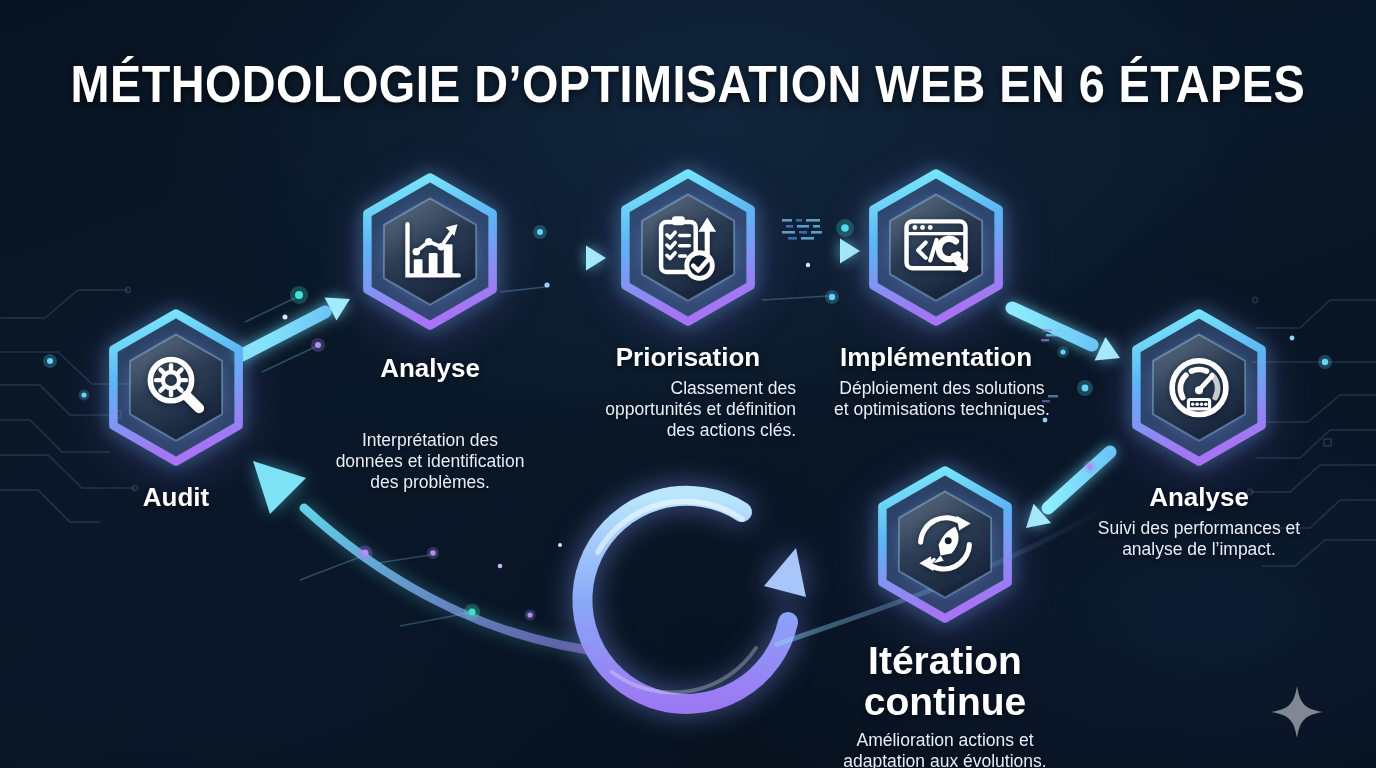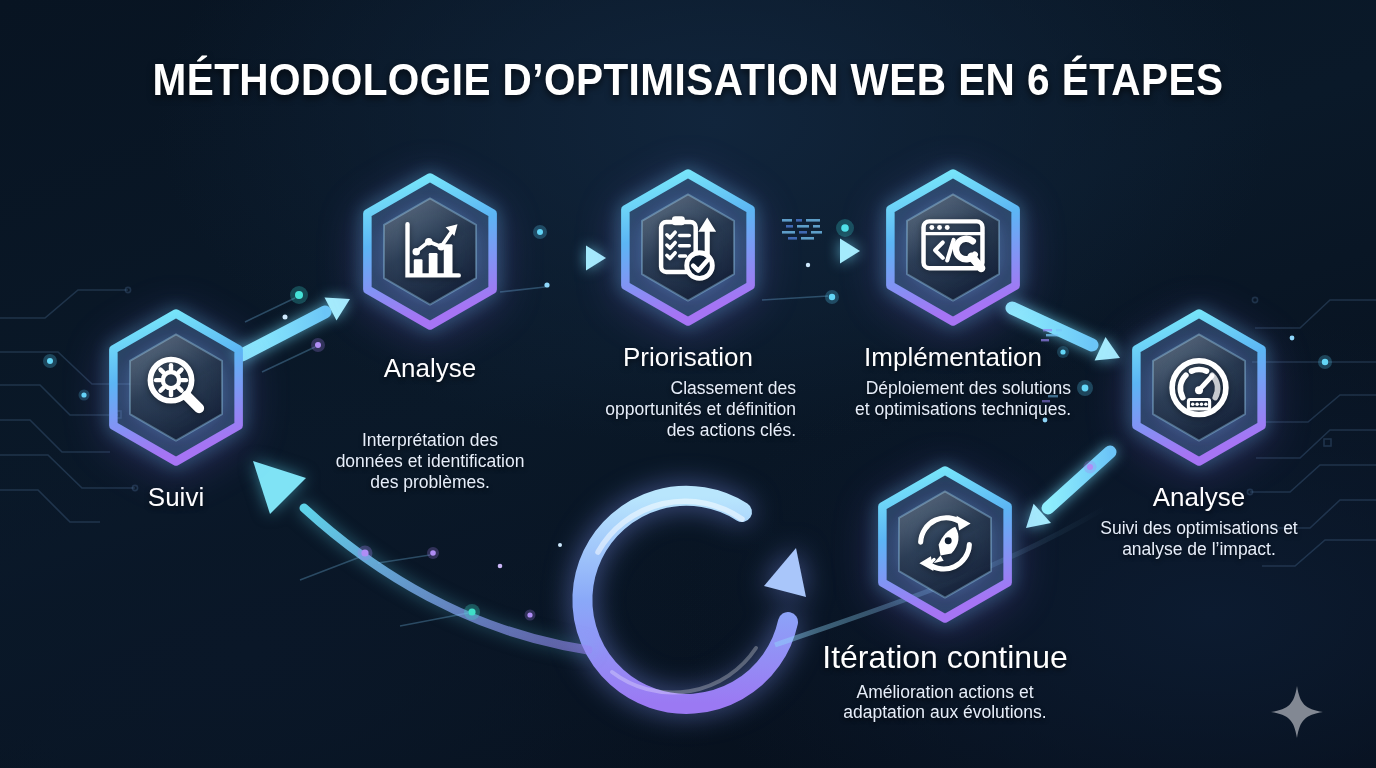--- a/index.html
+++ b/index.html
@@ -8,47 +8,47 @@
     font-family:"Liberation Sans", sans-serif;
     background:
       radial-gradient(ellipse 900px 520px at 52% 16%, #11253c 0%, rgba(17,37,60,0) 62%),
       radial-gradient(ellipse 700px 420px at 18% 85%, #0a1728 0%, rgba(10,23,40,0) 70%),
       radial-gradient(ellipse 760px 430px at 88% 80%, #0c1b30 0%, rgba(12,27,48,0) 70%),
       linear-gradient(160deg,#081422 0%, #0a1929 45%, #060d19 100%);
   }
   .decor{position:absolute;left:0;top:0;}
   .main-title{
     position:absolute;left:0;top:54px;width:100%;text-align:center;
-    color:#ffffff;font-size:45px;font-weight:800;letter-spacing:0.5px;
+    color:#ffffff;font-size:52px;font-weight:800;letter-spacing:0.5px;
     text-shadow:0 3px 8px rgba(0,0,0,0.65);
     white-space:nowrap;
   }
   .main-title .squeeze{display:inline-block;transform:scaleX(0.90);transform-origin:center;}
   .step{position:absolute;width:320px;display:flex;flex-direction:column;align-items:center;text-align:center;}
   .hexagon{position:relative;width:152px;height:167px;}
   .hex-svg{
     position:absolute;left:0;top:0;
     filter:drop-shadow(0 0 9px rgba(100,215,248,0.45)) drop-shadow(0 7px 20px rgba(148,103,243,0.40));
   }
   .icon{position:absolute;left:50%;top:50%;transform:translate(-50%,-52%);
     filter:drop-shadow(0 1px 3px rgba(0,0,0,0.4));}
   .step-title{
-    margin-top:13px;color:#ffffff;font-weight:400;font-size:26px;line-height:1.05;
+    margin-top:13px;color:#ffffff;font-weight:700;font-size:26px;line-height:1.05;
     text-shadow:0 2px 5px rgba(0,0,0,0.6);
   }
-  .step-iteration .step-title{font-size:32px;}
+  .step-iteration .step-title{font-size:39px;}
   .step-desc{
     margin-top:7px;color:#e7eefa;font-size:17.5px;line-height:1.18;font-weight:400;
     text-shadow:0 2px 4px rgba(0,0,0,0.6);
   }
   .step-audit{left:16px;top:304px;}          .step-audit .step-desc{max-width:212px;}
   .step-analyse{left:270px;top:168px;}       .step-analyse .step-desc{max-width:206px;margin-top:48px;}
   .step-analyse .step-title{margin-top:20px;}
   .step-priorisation{left:528px;top:164px;text-align:right;}  .step-priorisation .step-desc{max-width:216px;}
-  .step-implementation{left:793px;top:164px;text-align:right;}.step-implementation .step-desc{max-width:224px;margin-left:12px;}
+  .step-implementation{left:776px;top:164px;}.step-implementation .step-desc{max-width:224px;margin-left:12px;}
   .step-mesure{left:1039px;top:304px;}       .step-mesure .step-desc{max-width:236px;}
   .step-iteration{left:785px;top:461px;}     .step-iteration .step-desc{max-width:246px;}
 </style>
 </head>
 <body>
 
 <div class="canvas">
 
   <svg class="decor" width="1376" height="768" viewBox="0 0 1376 768">
     <defs>
@@ -241,21 +241,21 @@
             <line x1="28" y1="35.5" x2="28" y2="39"></line>
               <line x1="22" y1="33" x2="19.6" y2="35.4"></line>
             <line x1="19.5" y1="27" x2="16" y2="27"></line>
               <line x1="22" y1="21" x2="19.6" y2="18.6"></line>
             <line x1="28" y1="18.5" x2="28" y2="15"></line>
               <line x1="34" y1="21" x2="36.4" y2="18.6"></line>
           </g>
         </g>
       </svg>
     </div>
-    <div class="step-title">Suivi</div>
+    <div class="step-title">Audit</div>
   </div>
 
   <div class="step step-analyse">
     <div class="hexagon">
       <svg class="hex-svg" width="152" height="167" viewBox="0 0 160 176">
         <polygon points="80,10 146,48 146,128 80,166 14,128 14,48" fill="none" stroke="url(#gHexRing)" stroke-width="9" stroke-linejoin="round"></polygon>
         <polygon points="80,32 128.5,60 128.5,116 80,144 31.5,116 31.5,60" fill="url(#gHexFill)" stroke="rgba(170,225,255,0.35)" stroke-width="2" stroke-linejoin="round"></polygon>
         <polygon points="80,32 128.5,60 128.5,116 80,144 31.5,116 31.5,60" fill="url(#gHexSheen)"></polygon>
       </svg>
       <svg class="icon" width="80" height="80" viewBox="0 0 64 64">
@@ -346,21 +346,21 @@
           <circle cx="32" cy="35" r="3.2" fill="#ffffff" stroke="none"></circle>
           <rect x="23.5" y="42.5" width="17" height="7.5" rx="1.5" stroke-width="2.5"></rect>
           <circle cx="27" cy="46.2" r="1.4" fill="#ffffff" stroke="none"></circle>
           <circle cx="30.5" cy="46.2" r="1.4" fill="#ffffff" stroke="none"></circle>
           <circle cx="34" cy="46.2" r="1.4" fill="#ffffff" stroke="none"></circle>
           <circle cx="37.5" cy="46.2" r="1.4" fill="#ffffff" stroke="none"></circle>
         </g>
       </svg>
     </div>
     <div class="step-title">Analyse</div>
-    <div class="step-desc">Suivi des optimisations et analyse de l’impact.</div>
+    <div class="step-desc">Suivi des performances et analyse de l’impact.</div>
   </div>
 
   <div class="step step-iteration">
     <div class="hexagon">
       <svg class="hex-svg" width="152" height="167" viewBox="0 0 160 176">
         <polygon points="80,10 146,48 146,128 80,166 14,128 14,48" fill="none" stroke="url(#gHexRing)" stroke-width="9" stroke-linejoin="round"></polygon>
         <polygon points="80,32 128.5,60 128.5,116 80,144 31.5,116 31.5,60" fill="url(#gHexFill)" stroke="rgba(170,225,255,0.35)" stroke-width="2" stroke-linejoin="round"></polygon>
         <polygon points="80,32 128.5,60 128.5,116 80,144 31.5,116 31.5,60" fill="url(#gHexSheen)"></polygon>
       </svg>
       <svg class="icon" width="82" height="82" viewBox="0 0 64 64">

